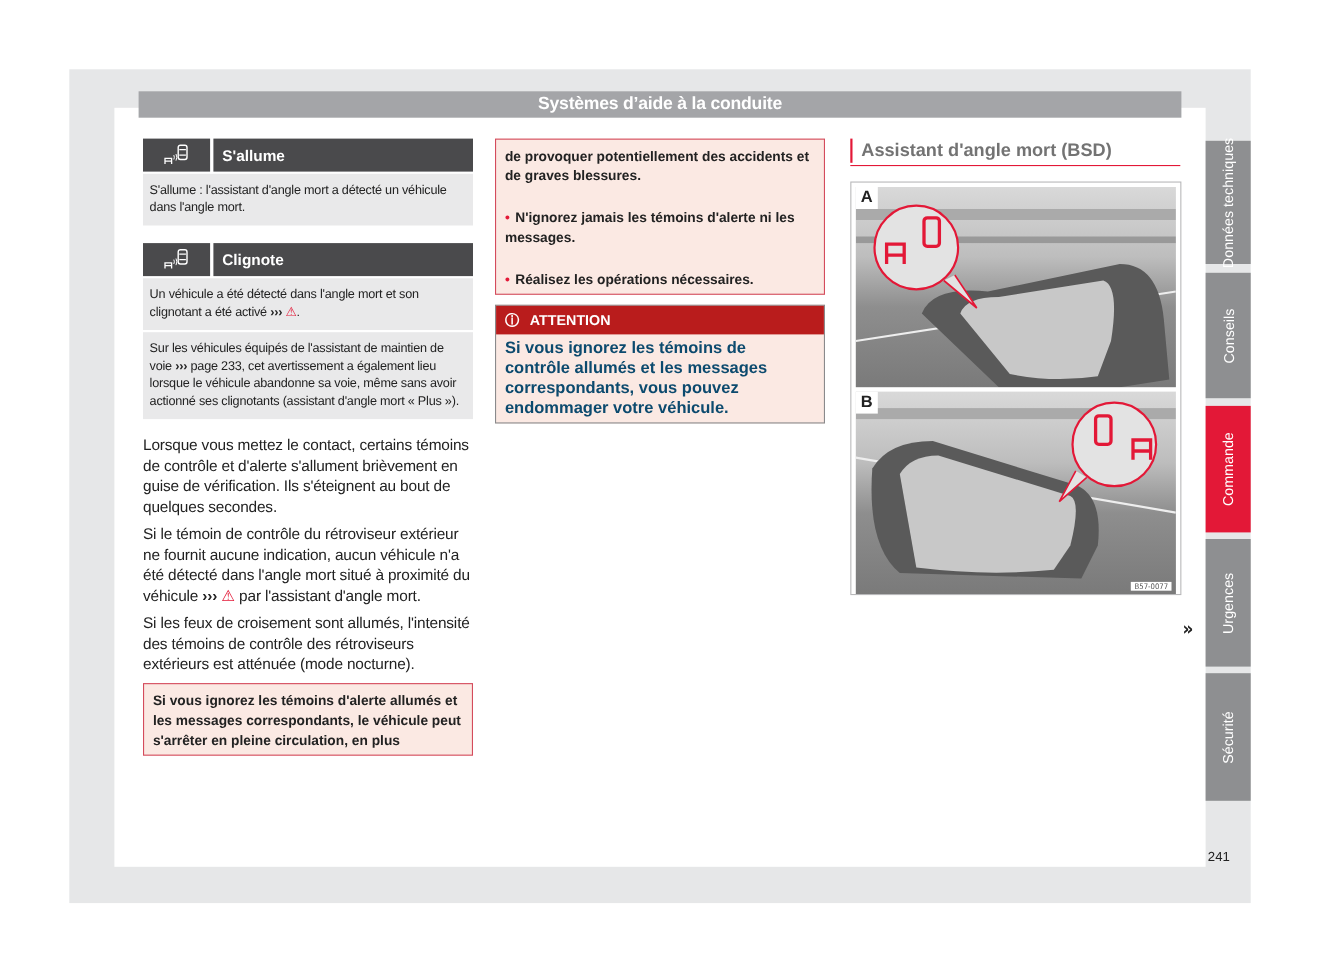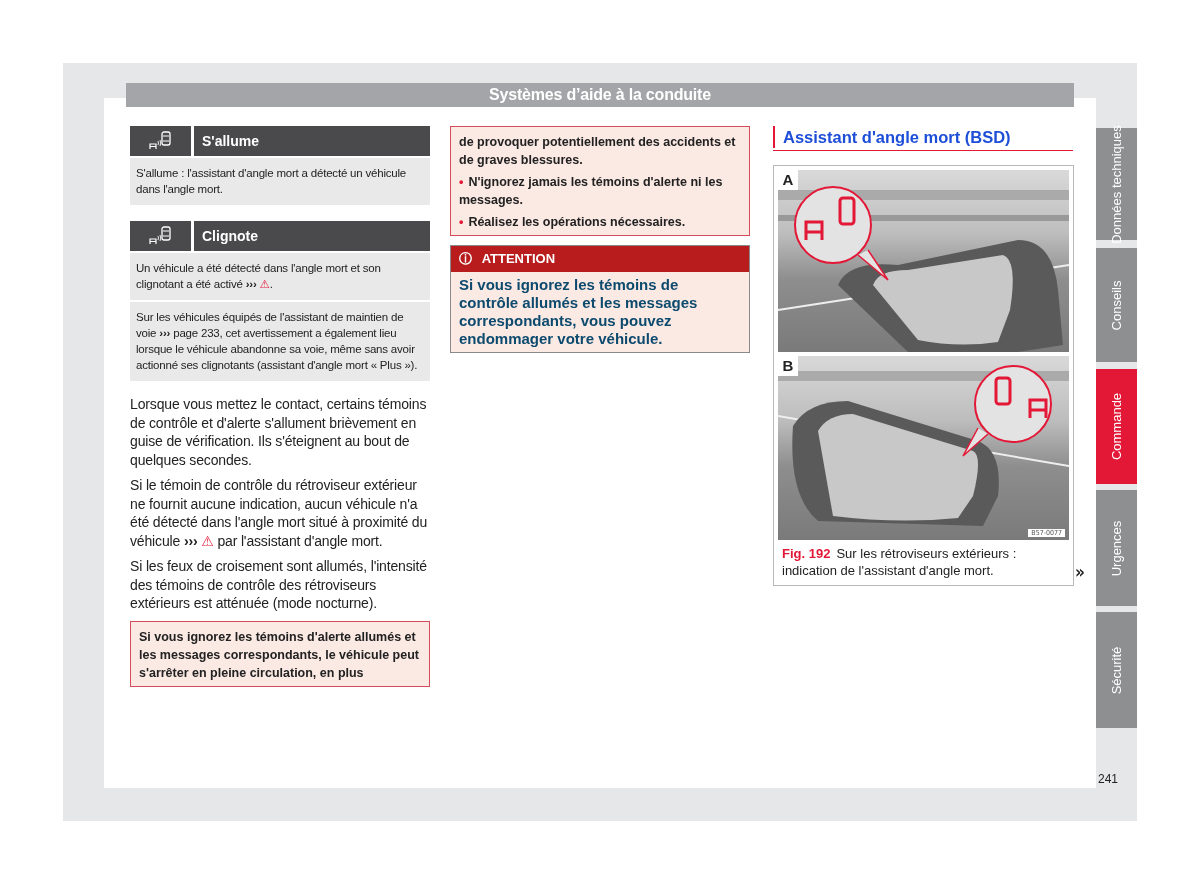--- a/index.html
+++ b/index.html
@@ -25,29 +25,29 @@
 
   .body-text { font-size: 14px; line-height: 18.5px; color: #222; margin-top: 14px; font-family: "Liberation Sans", sans-serif; letter-spacing: -0.15px; }
   .body-text p { margin-bottom: 7px; }
   .arr { font-weight: bold; }
   .warn-tri { color: #e31837; }
 
   
   .warn-box { border: 1px solid #d44b5c; background: #fbe9e3; }
   .warn-head { background: #e31837; color: #fff; font-weight: bold; font-size: 13px; height: 26px; line-height: 26px; padding-left: 8px; font-family: "Liberation Sans", sans-serif; }
   .warn-body { padding: 6px 8px 4px 8px; font-weight: bold; font-size: 12.5px; line-height: 18px; color: #222; font-family: "Liberation Sans", sans-serif; }
-  .warn-body li { list-style: none; margin-top: 4px; }
+  .warn-body li { list-style: none; margin-top: 20px; }
   .bullet { color: #e31837; margin-right: 5px; }
 
   .att-box { border: 1px solid #8a8a8c; background: #fbe9e3; margin-top: 9px; }
   .att-head { background: #b91c1c; color: #fff; font-weight: bold; font-size: 13px; height: 26px; line-height: 26px; padding-left: 8px; font-family: "Liberation Sans", sans-serif; }
   .att-body { padding: 4px 8px 4px 8px; font-weight: bold; font-size: 15px; line-height: 18px; color: #0c4a6e; font-family: "Liberation Sans", sans-serif; }
 
   
-  .sec-title { font-weight: bold; font-size: 16.5px; color: #1d4ed8; padding-left: 8px; border-left: 2px solid #e31837; height: 22px; line-height: 22px; font-family: "Liberation Sans", sans-serif; }
+  .sec-title { font-weight: bold; font-size: 16.5px; color: #737373; padding-left: 8px; border-left: 2px solid #e31837; height: 22px; line-height: 22px; font-family: "Liberation Sans", sans-serif; }
   .sec-rule { height: 1px; background: #e31837; margin-top: 2px; width: 300px; }
 
   .figure { margin-top: 14px; border: 1px solid #b8b8ba; width: 301px; }
   .pic { position: relative; width: 291px; height: 182px; margin: 4px 4px 0 4px; background: linear-gradient(#d9d9d9 0%, #bdbdbd 35%, #8e8e8e 60%, #7a7a7a 100%); overflow: hidden; }
   .pic.b { margin-top: 4px; height: 184px; }
   .pic-label { position: absolute; left: 0; top: 0; width: 20px; height: 20px; background: #fff; font-weight: bold; font-size: 15px; line-height: 20px; text-align: center; color: #222; font-family: "Liberation Sans", sans-serif; }
   .pic-code { position: absolute; right: 4px; bottom: 3px; background: #fff; font-size: 7px; color: #555; padding: 0 3px; }
   .caption { padding: 5px 8px 6px 8px; font-size: 13px; line-height: 17px; color: #222; font-family: "Liberation Sans", sans-serif; }
   .fig-num { color: #e31837; font-weight: bold; margin-right: 6px; }
   .cont-arrow { position: absolute; left: 1075px; top: 562px; font-weight: bold; font-size: 17px; color: #222; }
@@ -172,23 +172,20 @@
         <path d="M15 70 Q30 45 70 45 L200 85 Q225 95 220 140 L205 170 L40 165 Q10 140 15 70 Z" fill="#5a5a5a"></path>
         <path d="M40 75 Q50 58 75 58 L195 95 Q205 100 195 140 L180 162 Q120 168 55 160 Z" fill="#c8c8c8"></path>
         <circle cx="235" cy="48" r="38" fill="#e3e3e3" stroke="#e31837" stroke-width="2"></circle>
         <path d="M210 78 L185 100 L200 72" fill="#e3e3e3" stroke="#e31837" stroke-width="1.5"></path>
         <rect x="218" y="22" width="14" height="26" rx="3" fill="none" stroke="#e31837" stroke-width="3"></rect>
         <path d="M252 62 V44 H268 V62 M252 54 H268" fill="none" stroke="#e31837" stroke-width="3"></path>
       </svg>
       <div class="pic-label">B</div>
       <div class="pic-code">B57-0077</div>
     </div>
-    <div class="caption">
-      <span class="fig-num">Fig. 192</span><span>Sur les rétroviseurs extérieurs : indication de l'assistant d'angle mort.</span>
-    </div>
   </div>
 </div>
 
 <div class="cont-arrow">»</div>
 
 <div class="tab" style="top:128px;height:112px;">
     <span>Données techniques</span>
   </div>
 <div class="tab" style="top:248px;height:114px;">
     <span>Conseils</span>

